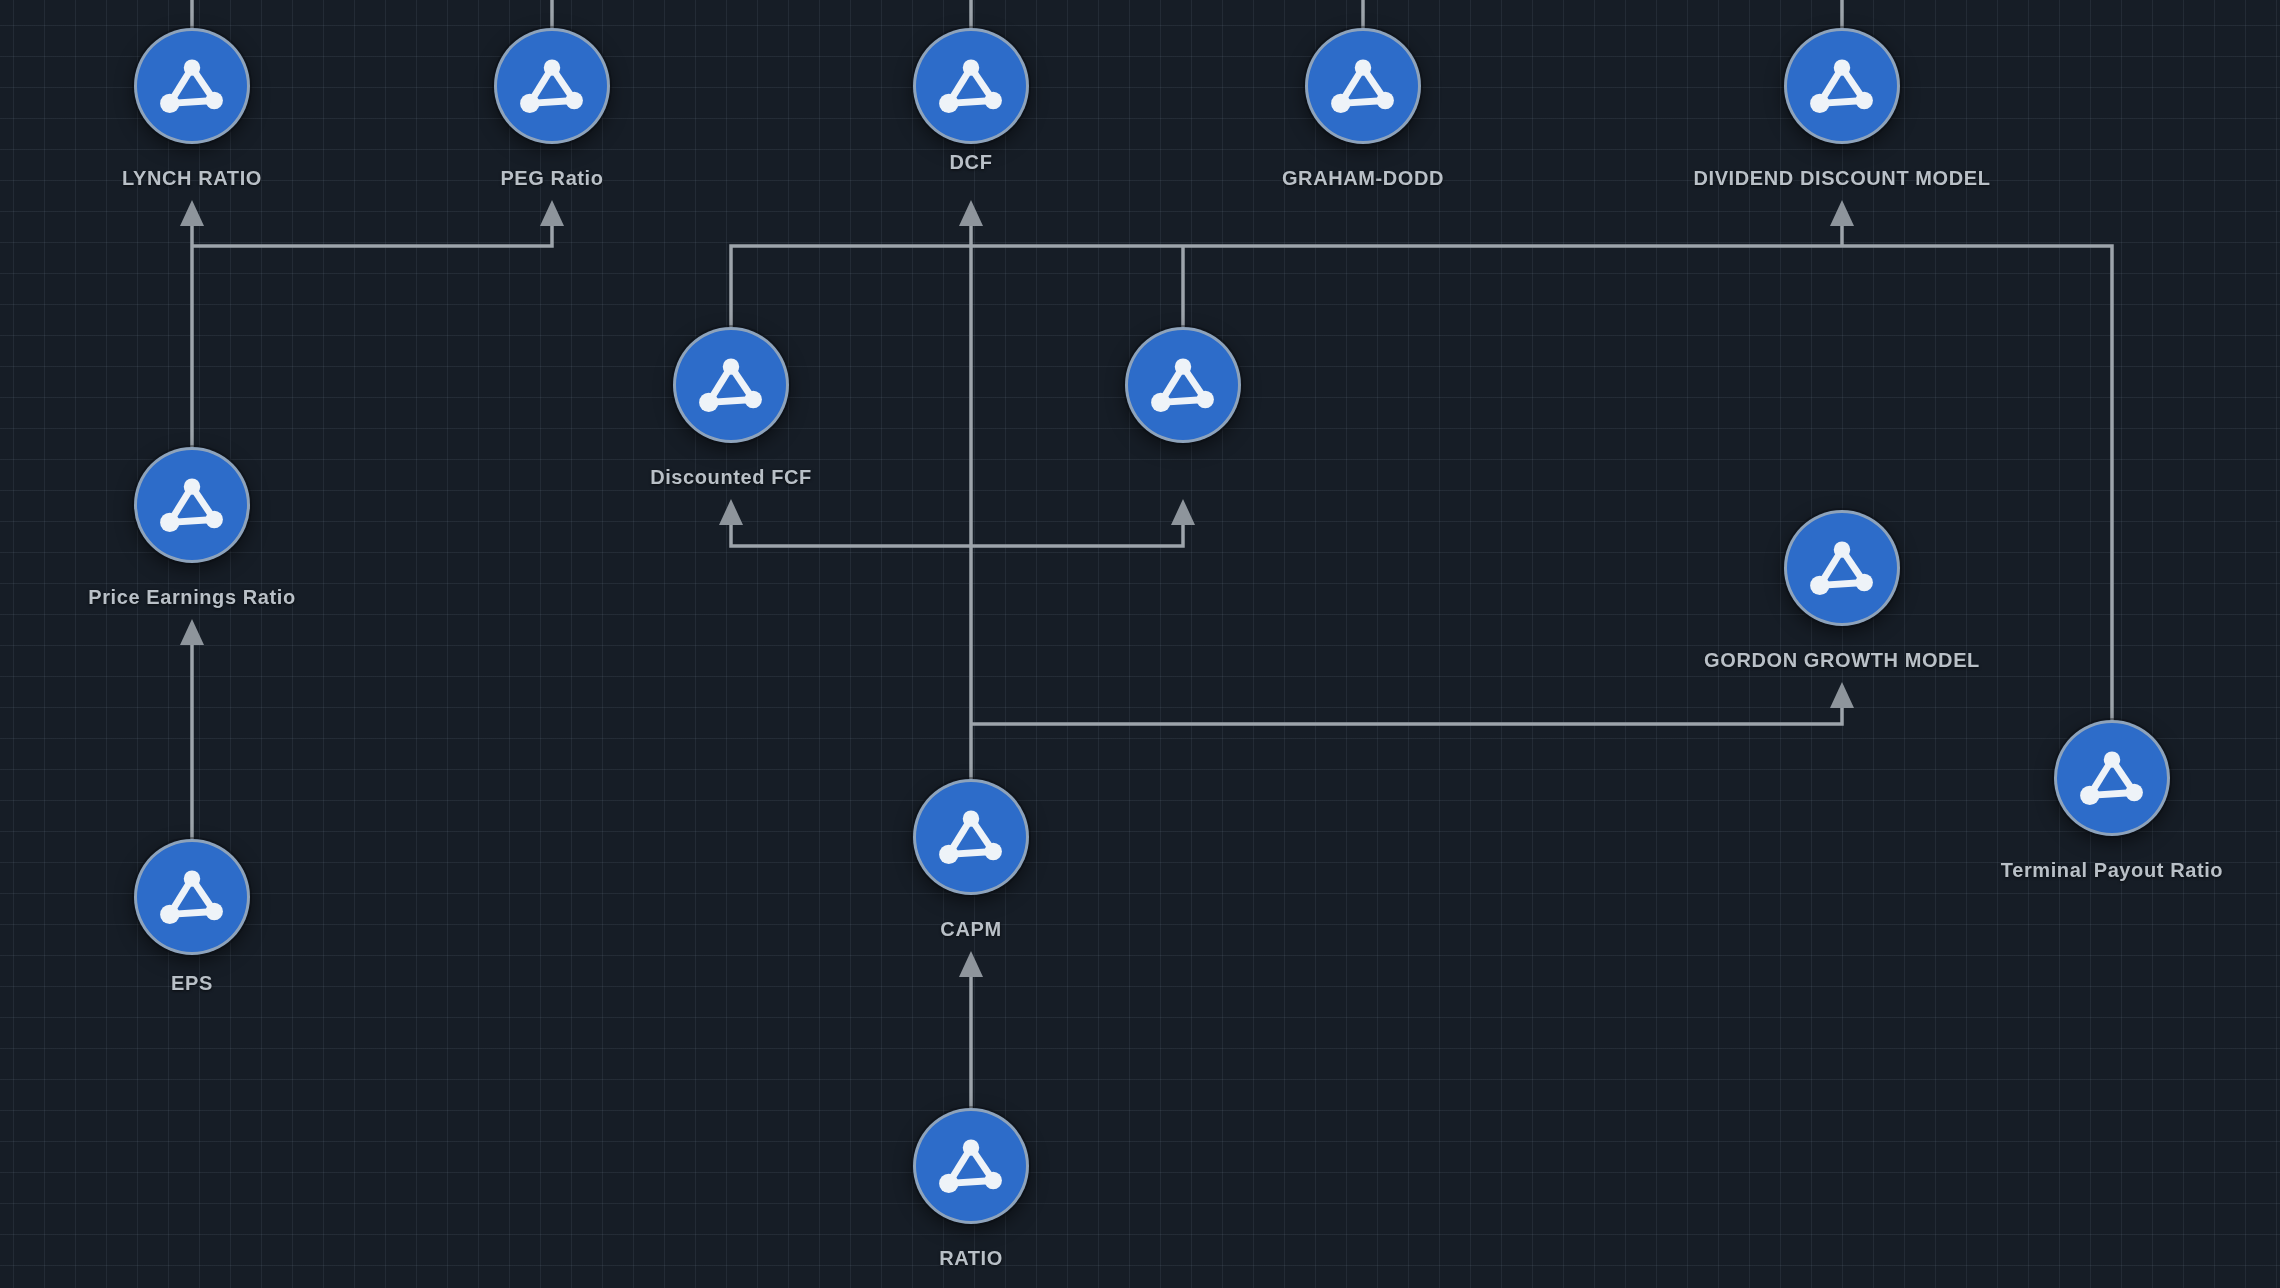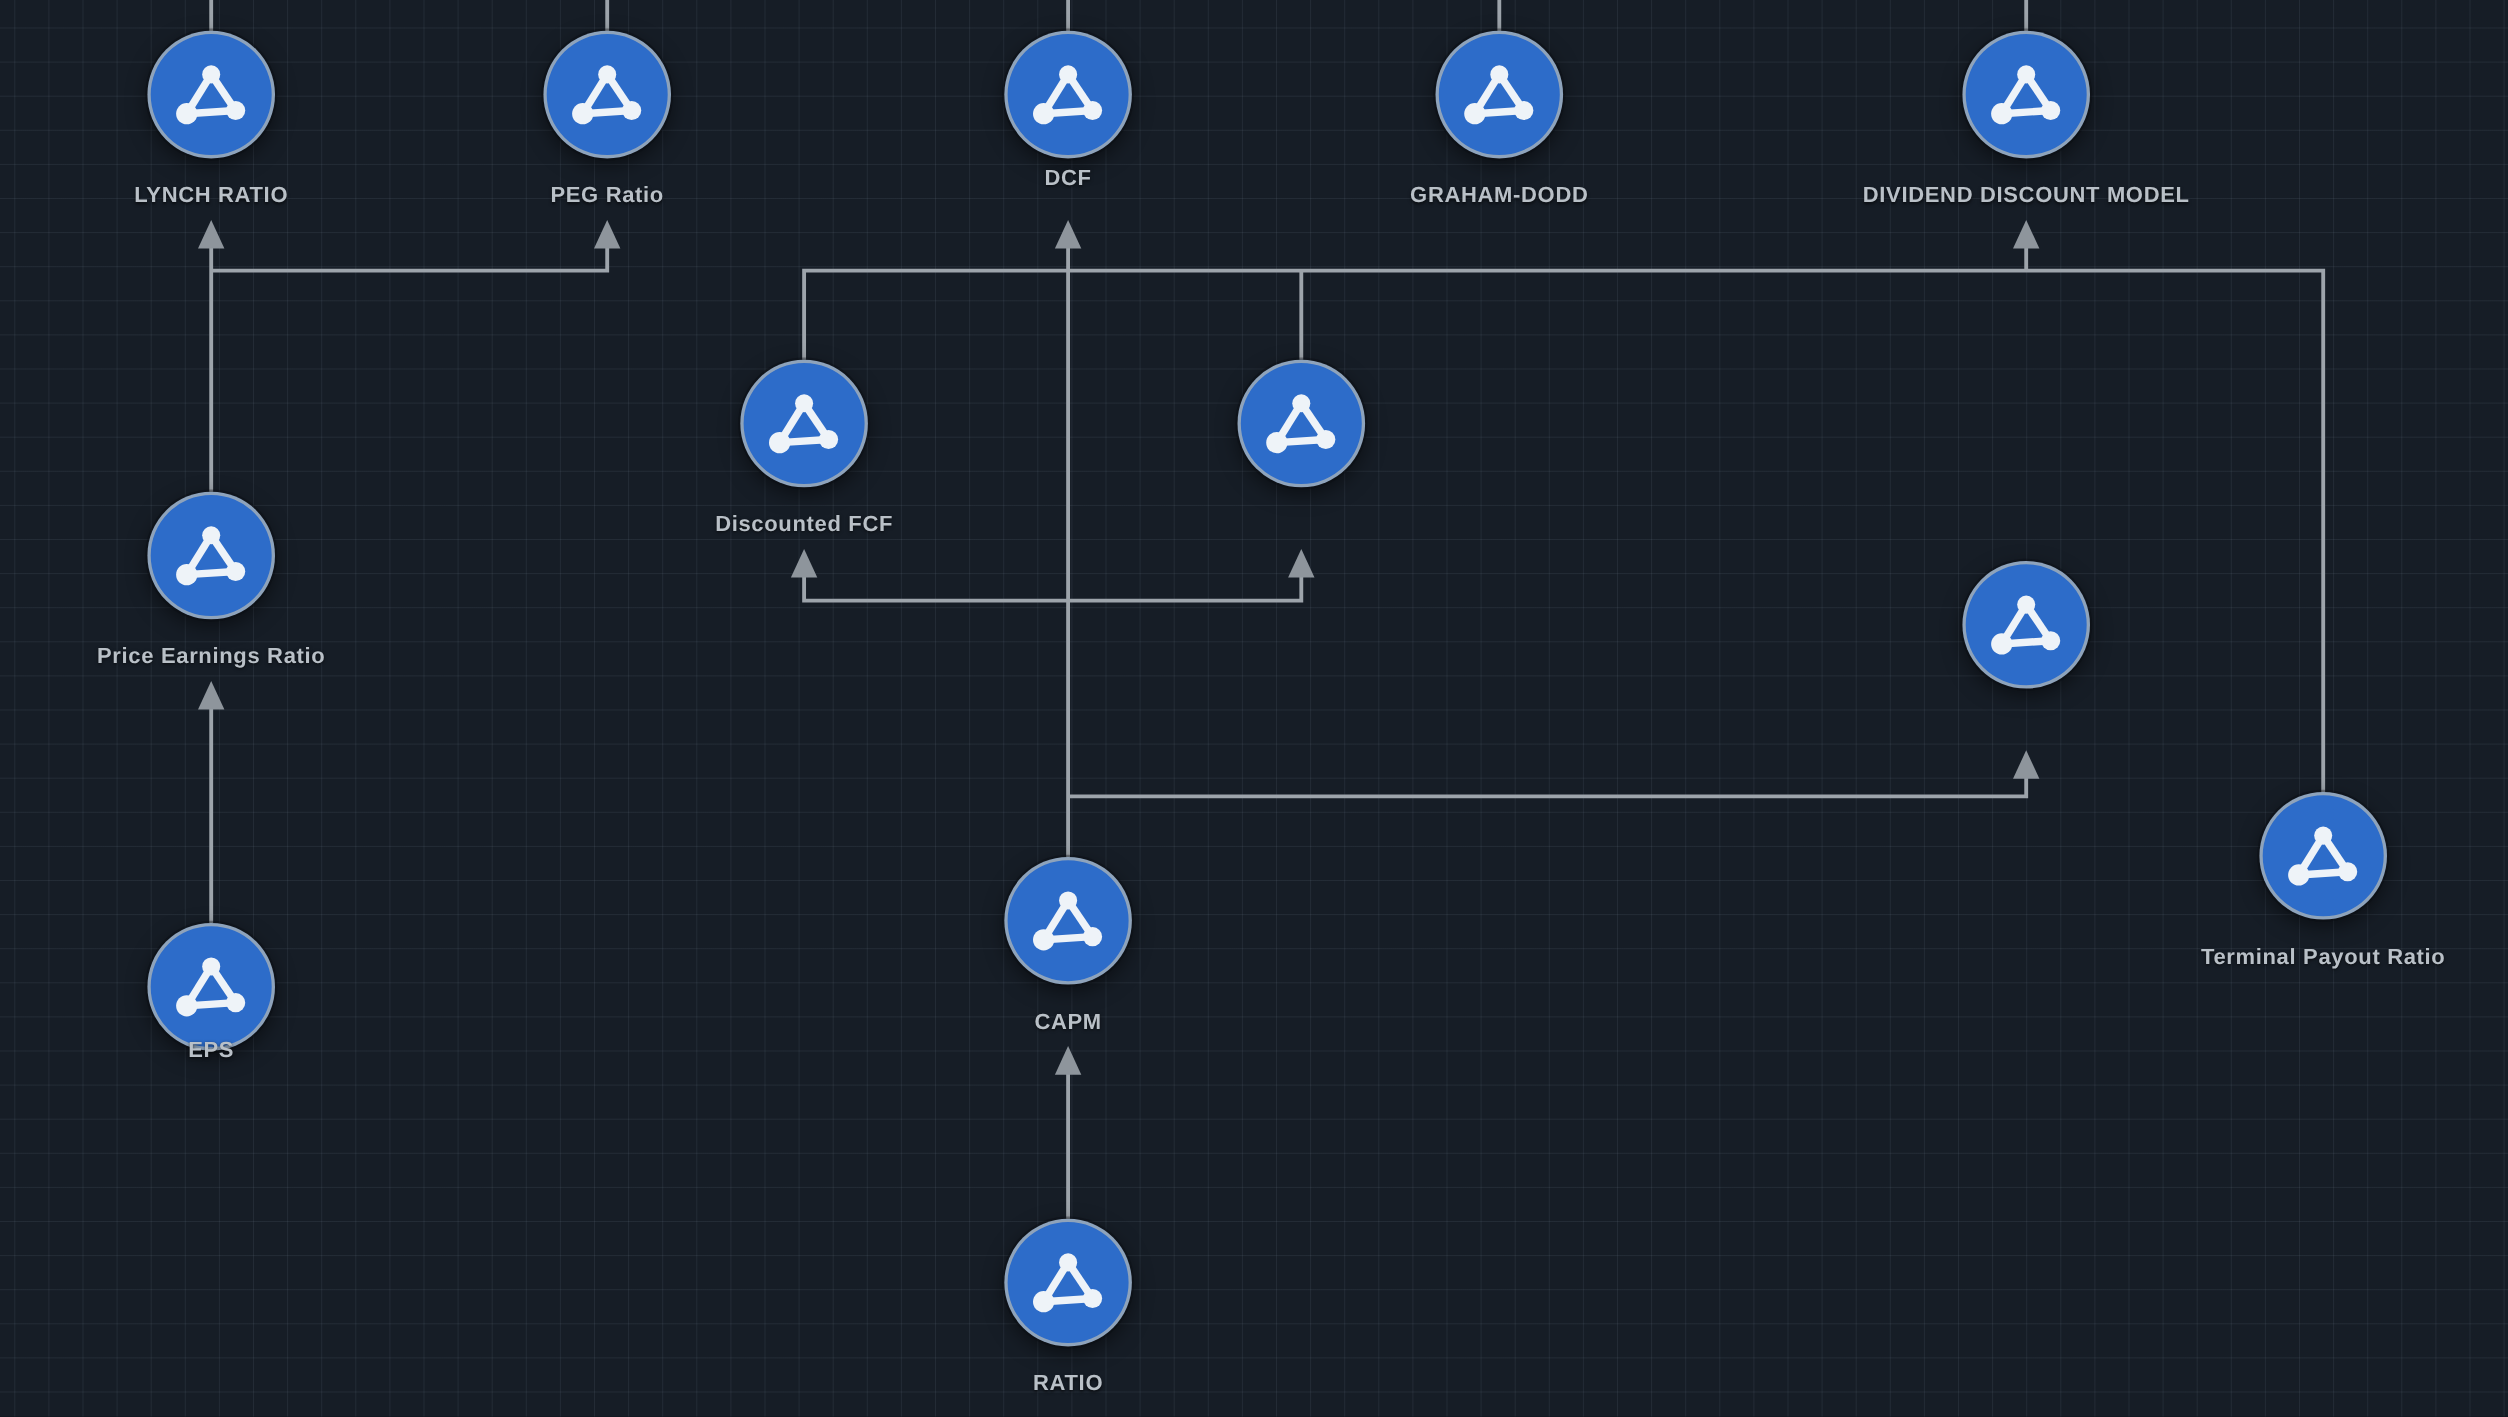--- a/index.html
+++ b/index.html
@@ -194,20 +194,21 @@
           <line x1="34" y1="11" x2="57" y2="45"></line>
           <line x1="11" y1="48" x2="57" y2="45"></line>
         </g>
         <g fill="#eef3f8">
           <circle cx="34" cy="11" r="8.5"></circle>
           <circle cx="11" cy="48" r="10"></circle>
           <circle cx="57" cy="45" r="9"></circle>
         </g>
       </svg>
     </div>
+    <div class="node-label" style="left: 1842px; top: 642px;">GORDON GROWTH MODEL</div>
     <div class="node" style="left: 2054px; top: 720px;">
       <svg width="66" height="58" viewBox="0 0 68 60">
         <g stroke="#eef3f8" stroke-width="7" fill="none">
           <line x1="34" y1="11" x2="11" y2="48"></line>
           <line x1="34" y1="11" x2="57" y2="45"></line>
           <line x1="11" y1="48" x2="57" y2="45"></line>
         </g>
         <g fill="#eef3f8">
           <circle cx="34" cy="11" r="8.5"></circle>
           <circle cx="11" cy="48" r="10"></circle>
@@ -238,21 +239,21 @@
           <line x1="34" y1="11" x2="57" y2="45"></line>
           <line x1="11" y1="48" x2="57" y2="45"></line>
         </g>
         <g fill="#eef3f8">
           <circle cx="34" cy="11" r="8.5"></circle>
           <circle cx="11" cy="48" r="10"></circle>
           <circle cx="57" cy="45" r="9"></circle>
         </g>
       </svg>
     </div>
-    <div class="node-label" style="left: 192px; top: 937px; text-align: center;">EPS</div>
+    <div class="node-label" style="left: 192px; top: 965px; text-align: center;">EPS</div>
     <div class="node" style="left: 913px; top: 1108px;">
       <svg width="66" height="58" viewBox="0 0 68 60">
         <g stroke="#eef3f8" stroke-width="7" fill="none">
           <line x1="34" y1="11" x2="11" y2="48"></line>
           <line x1="34" y1="11" x2="57" y2="45"></line>
           <line x1="11" y1="48" x2="57" y2="45"></line>
         </g>
         <g fill="#eef3f8">
           <circle cx="34" cy="11" r="8.5"></circle>
           <circle cx="11" cy="48" r="10"></circle>

